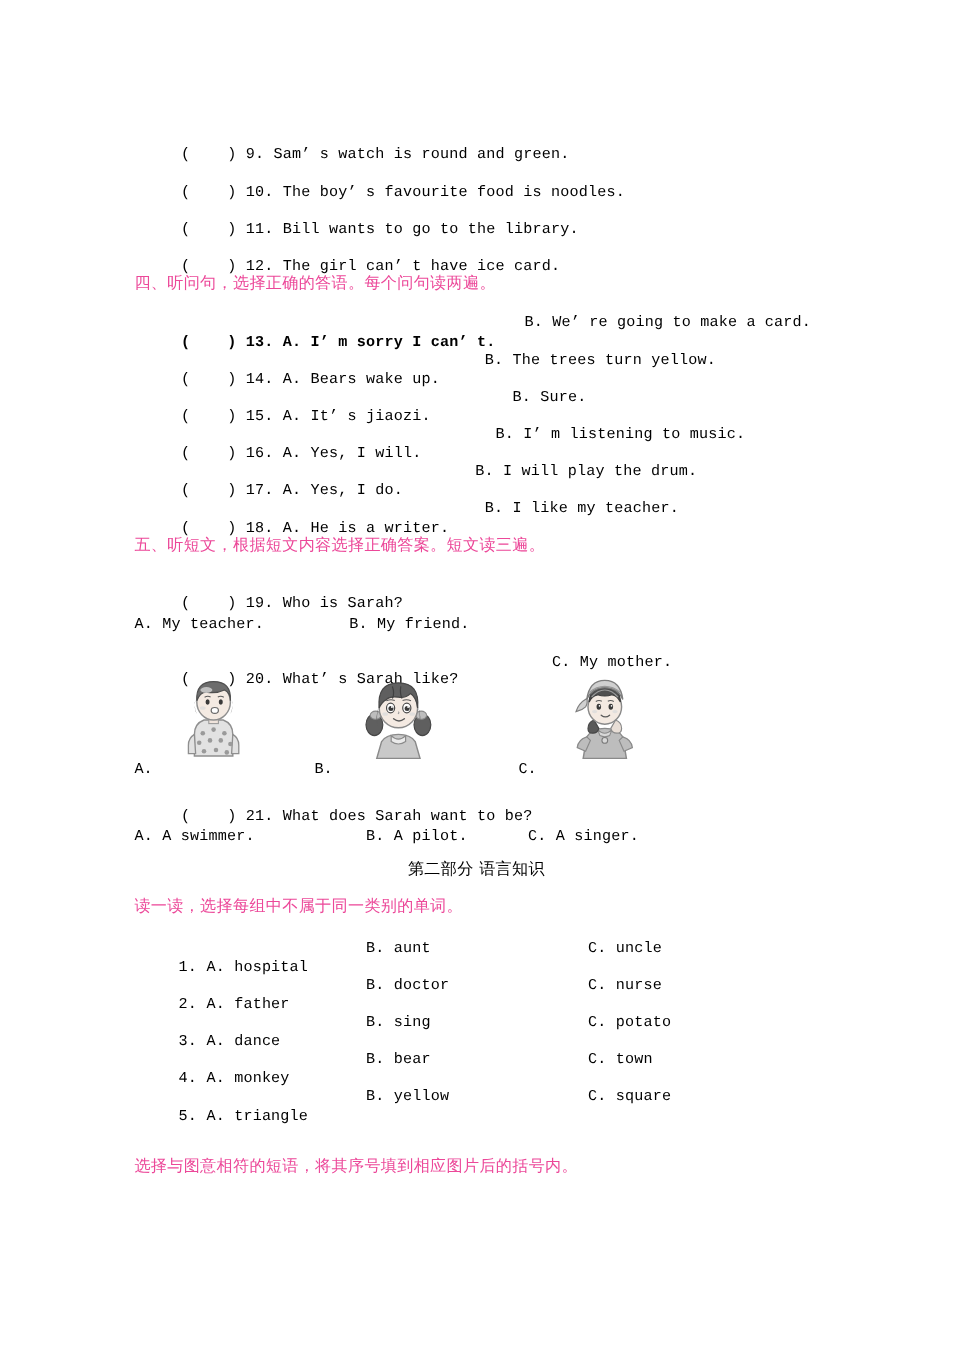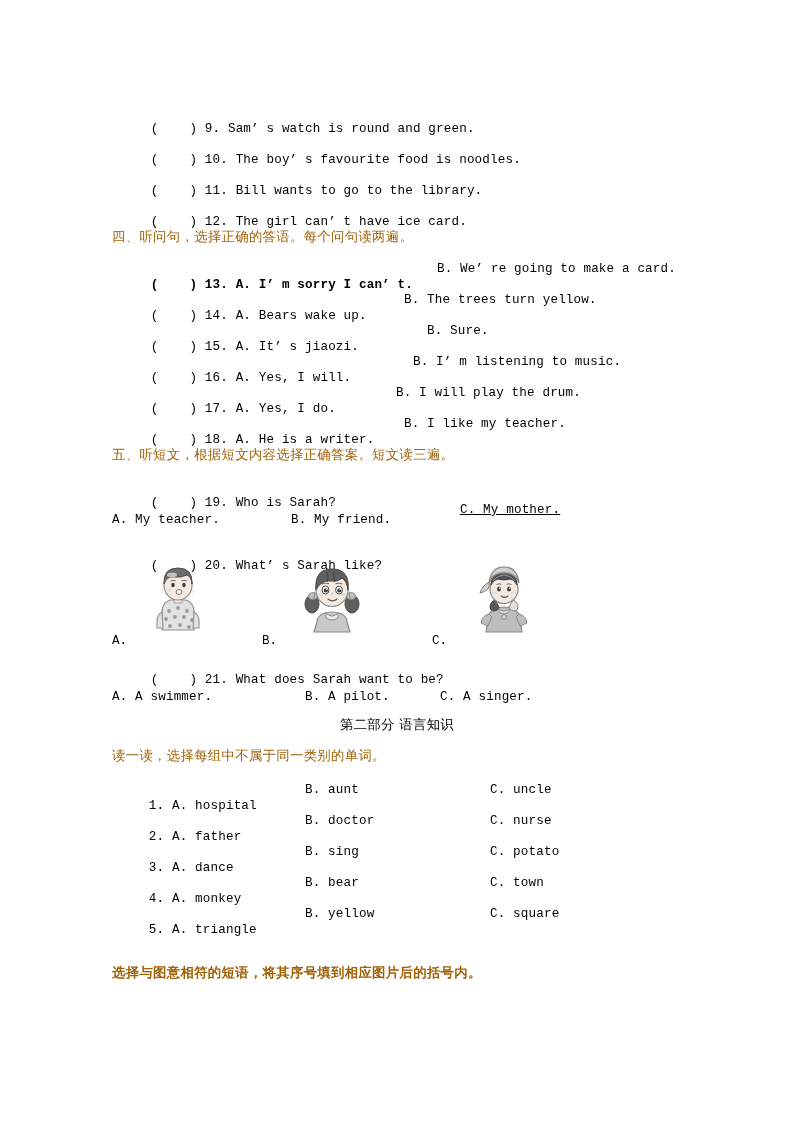--- a/index.html
+++ b/index.html
@@ -31,21 +31,21 @@
     letter-spacing: 0.15px;
     color: #000;
   }
   .cjk-head {
     position: absolute;
     white-space: pre;
     font-family: "DejaVu Sans", "Liberation Sans", sans-serif;
     font-size: 13.4px;
     line-height: 16px;
     letter-spacing: 0.3px;
-    color: #a16207;
+    color: #ec4899;
   }
   .centered {
     position: absolute;
     width: 794px;
     left: 0;
     text-align: center;
     white-space: pre;
     font-family: "DejaVu Sans", "Liberation Sans", sans-serif;
     font-size: 13.4px;
     line-height: 16px;
@@ -133,21 +133,21 @@
   </div>
   <div class="line" style="left:404px; top:416px;">B. I like my teacher.</div>
 
   <div class="cjk-head" style="left:112px; top:447px;">五、听短文，根据短文内容选择正确答案。短文读三遍。</div>
 
   <div class="line" style="left:120px; top:479px;">
     <span>(    )</span><span> </span><span>19.</span><span> </span><span>Who is Sarah?</span>
   </div>
   <div class="line" style="left:112px; top:512px;">A. My teacher.</div>
   <div class="line" style="left:291px; top:512px;">B. My friend.</div>
-  <div class="line" style="left:460px; top:502px;text-decoration:underline;">C. My mother.</div>
+  <div class="line" style="left:460px; top:544px;">C. My mother.</div>
 
   <div class="line" style="left:120px; top:542px;">
     <span>(    )</span><span> </span><span>20.</span><span> </span><span>What’ s Sarah like?</span>
   </div>
 
   <div class="pic-row">
 
     <div class="pic-slot" style="left:112px;">
       <div class="pic-label">A.</div>
       <div class="pic-art">
@@ -314,15 +314,15 @@
   </div>
   <div class="line" style="left:305px; top:875px;">B. bear</div>
   <div class="line" style="left:490px; top:875px;">C. town</div>
 
   <div class="line" style="left:118px; top:906px;">
     <span>5.</span><span> </span><span>A. triangle</span>
   </div>
   <div class="line" style="left:305px; top:906px;">B. yellow</div>
   <div class="line" style="left:490px; top:906px;">C. square</div>
 
-  <div class="cjk-head" style="left:112px; top:965px;font-weight:bold;">选择与图意相符的短语，将其序号填到相应图片后的括号内。</div>
+  <div class="cjk-head" style="left:112px; top:965px;">选择与图意相符的短语，将其序号填到相应图片后的括号内。</div>
 
 </div>
 
 </body></html>

